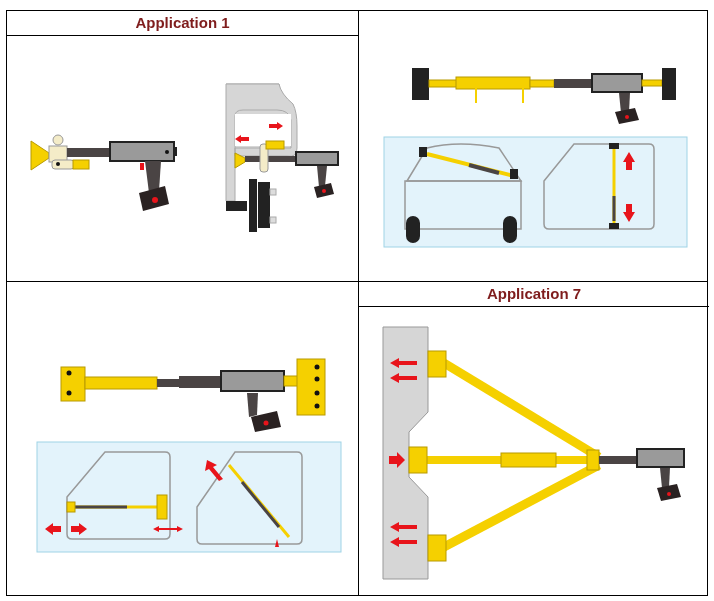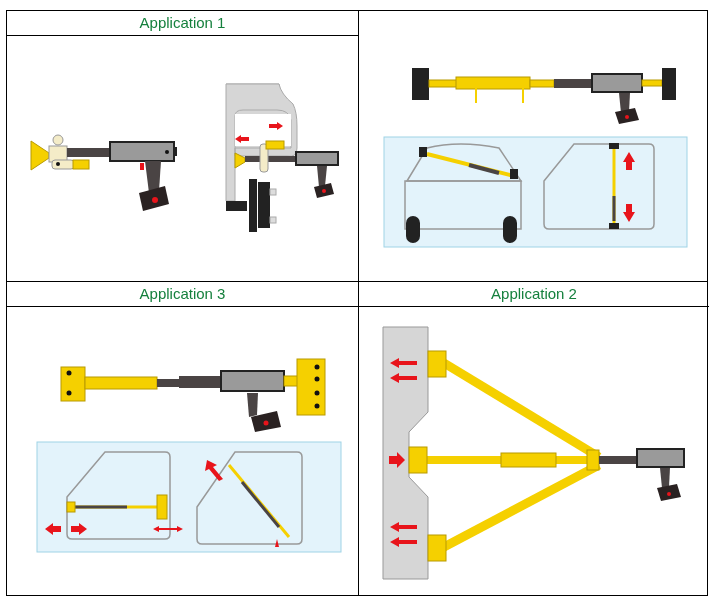--- a/index.html
+++ b/index.html
@@ -1,19 +1,19 @@
 <!DOCTYPE html>
 <html><head>
 <meta charset="utf-8">
 <style>
   html, body { margin: 0; padding: 0; background: #ffffff; }
   body { width: 714px; height: 601px; position: relative; overflow: hidden; font-family: "Liberation Sans", sans-serif; }
   .grid { position: absolute; left: 6px; top: 10px; width: 702px; height: 586px; border: 1px solid #000; box-sizing: border-box; }
   .cell { position: absolute; box-sizing: border-box; }
-  .hdr { position: absolute; left: 0; right: 0; height: 24px; border-bottom: 1px solid #000; font-weight: normal; font-size: 15px; text-align: center; line-height: 24px; color: #15803d; }
+  .hdr { position: absolute; left: 0; right: 0; height: 24px; border-bottom: 1px solid #000; font-weight: bold; font-size: 15px; text-align: center; line-height: 24px; color: #7f1d1d; }
   .vline { position: absolute; top: 0; bottom: 0; left: 351px; width: 1px; background: #000; }
   .hline { position: absolute; left: 0; right: 0; top: 270px; height: 1px; background: #000; }
   svg { position: absolute; left: 0; }
 </style>
 </head>
 <body>
 
 <div class="grid">
   <div class="vline"></div>
   <div class="hline"></div>
@@ -96,21 +96,20 @@
         <line x1="255" y1="160" x2="255" y2="185" stroke="#4a4444" stroke-width="3"></line>
         <rect x="250" y="107" width="10" height="6" fill="#222"></rect>
         <rect x="250" y="187" width="10" height="6" fill="#222"></rect>
         <polygon points="270,116 276,126 273,126 273,134 267,134 267,126 264,126" fill="#e8141b"></polygon>
         <polygon points="270,186 276,176 273,176 273,168 267,168 267,176 264,176" fill="#e8141b"></polygon>
       </g>
     </svg>
   </div>
 
   <div class="cell" style="left:0;top:271px;width:351px;height:314px;">
-    <div class="hdr" style="top:0">Application 3</div>
     <svg width="351" height="289" style="top:25px">
       <g>
         <rect x="54" y="60" width="24" height="34" fill="#f5d000" stroke="#b89a00"></rect>
         <circle cx="62" cy="66" r="2.5" fill="#111"></circle>
           <circle cx="62" cy="86" r="2.5" fill="#111"></circle>
         <rect x="78" y="70" width="72" height="12" fill="#f5d000" stroke="#b89a00"></rect>
         <rect x="150" y="72" width="22" height="8" fill="#4a4444"></rect>
         <rect x="172" y="69" width="44" height="12" fill="#4a4444"></rect>
         <rect x="214" y="64" width="63" height="20" fill="#9a9a9a" stroke="#222" stroke-width="2"></rect>
         <rect x="277" y="69" width="16" height="10" fill="#f5d000" stroke="#b89a00"></rect>
@@ -138,21 +137,21 @@
         <path d="M190,200 L228,145 L290,145 Q295,145 295,150 L295,232 Q295,237 290,237 L195,237 Q190,237 190,232 Z" fill="none" stroke="#999" stroke-width="1.5"></path>
         <line x1="222" y1="158" x2="282" y2="230" stroke="#f5d000" stroke-width="3"></line>
         <line x1="235" y1="175" x2="272" y2="220" stroke="#4a4444" stroke-width="3"></line>
         <polygon points="200,153 210,158 206,160 216,172 212,174 202,162 198,164" fill="#e8141b"></polygon>
         <polygon points="268,240 270,232 272,240" fill="#e8141b"></polygon>
       </g>
     </svg>
   </div>
 
   <div class="cell" style="left:352px;top:271px;width:350px;height:314px;">
-    <div class="hdr" style="top:0">Application 2</div>
+    <div class="hdr" style="top:0">Application 7</div>
     <svg width="350" height="289" style="top:25px">
       <path d="M24,20 L69,20 L69,105 L50,125 L50,170 L69,190 L69,272 L24,272 Z" fill="#d6d6d6" stroke="#999"></path>
       <g>
         <line x1="85" y1="56" x2="240" y2="150" stroke="#f5d000" stroke-width="9"></line>
         <line x1="85" y1="240" x2="240" y2="158" stroke="#f5d000" stroke-width="9"></line>
         <line x1="60" y1="153" x2="235" y2="153" stroke="#f5d000" stroke-width="8"></line>
         <rect x="142" y="146" width="55" height="14" fill="#f5d000" stroke="#b89a00"></rect>
         <rect x="69" y="44" width="18" height="26" fill="#f5d000" stroke="#b89a00"></rect>
         <rect x="50" y="140" width="18" height="26" fill="#f5d000" stroke="#b89a00"></rect>
         <rect x="69" y="228" width="18" height="26" fill="#f5d000" stroke="#b89a00"></rect>

